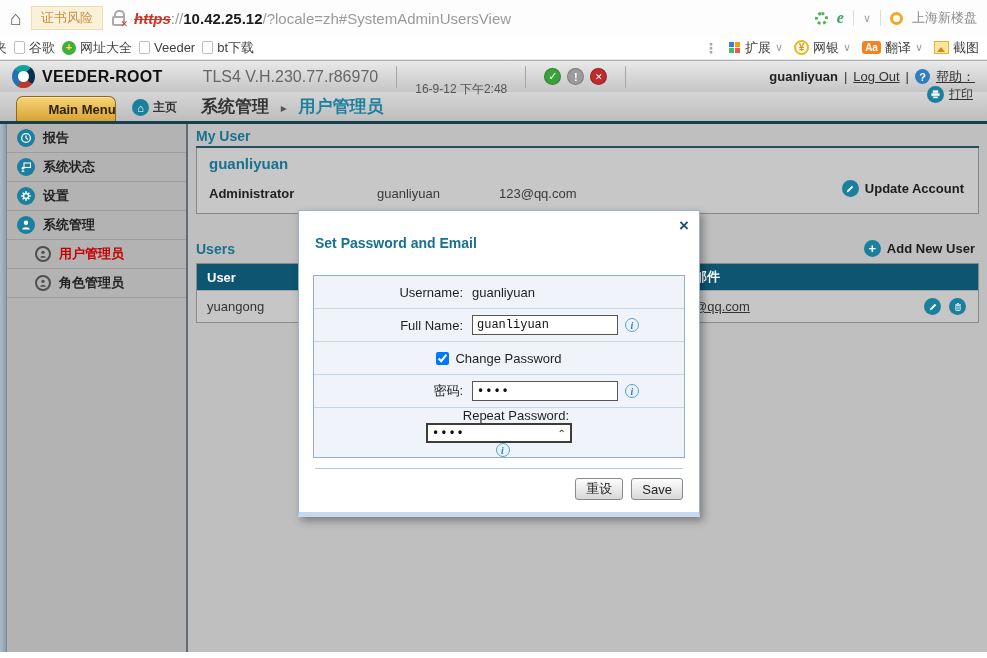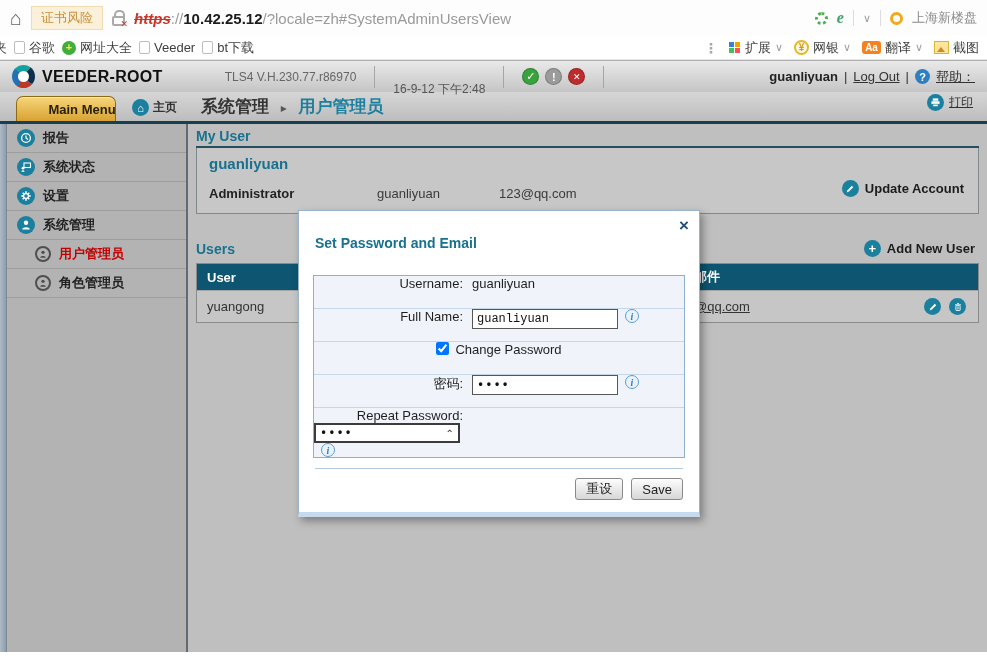--- a/index.html
+++ b/index.html
@@ -52,21 +52,21 @@
     border-right:4px solid transparent; border-bottom:5px solid #c98a2a; }
 
   
   .app-header { height:32px; background:linear-gradient(#e9e9e9,#c5c5c5); border-top:1px solid #b0b0b0;
     display:flex; align-items:center; padding:0 12px; white-space:nowrap; }
   .logo { display:flex; align-items:center; gap:7px; }
   .logo-mark { width:23px; height:23px; border-radius:50%; position:relative;
     background:conic-gradient(from 210deg,#2470b5 0 28%,#14a09c 28% 52%,#0d2f4e 52% 78%,#b93a2b 78% 100%); }
   .logo-mark::after { content:""; position:absolute; inset:6px; background:#fff; border-radius:50%; }
   .logo-text { font-weight:bold; font-size:16px; color:#101010; letter-spacing:.3px; }
-  .ver { color:#666; font-size:12px; margin-left:62px; }
+  .ver { color:#666; font-size:16px; margin-left:40px; }
   .hdiv { width:1px; height:22px; background:#a6a6a6; margin:0 18px; }
   .dt { font-size:12px; color:#555;margin-top:26px; }
   .status { display:flex; gap:6px; }
   .st { width:17px; height:17px; border-radius:50%; color:#fff; font-size:11px; font-weight:bold;
     display:flex; align-items:center; justify-content:center; border:1px solid rgba(0,0,0,.2); }
   .st-ok { background:#38a33c; } .st-ok::after { content:"✓"; }
   .st-warn { background:#9b9b9b; } .st-warn::after { content:"!"; }
   .st-err { background:#bf2c2c; font-size:9px; } .st-err::after { content:"✕"; }
   .user-links { margin-left:auto; display:flex; align-items:center; gap:6px; font-size:13px; color:#333; }
   .user-name { font-weight:bold; color:#222; }
@@ -84,21 +84,21 @@
     display:flex; align-items:center; justify-content:center;padding-left:32px; }
   .home-link { display:flex; align-items:center; gap:4px; margin:0 0 5px 16px; font-size:12px;
     font-weight:bold; color:#333; }
   .circ-ico { width:17px; height:17px; border-radius:50%; background:#1b7f9e; color:#fff;
     display:flex; align-items:center; justify-content:center; flex:none; }
   .home-g::after { content:"⌂"; font-size:11px; }
   .crumb { margin:0 0 3px 24px; font-size:17px; }
   .crumb .parent { color:#333; font-weight:bold; }
   .crumb .arr { color:#555; font-size:12px; margin:0 7px; }
   .crumb .cur { color:#1b7f9e; font-weight:bold; }
-  .print-link { margin-left:auto; margin-right:14px; margin-bottom:10px; display:flex; align-items:center;
+  .print-link { margin-left:auto; margin-right:14px; margin-bottom:18px; display:flex; align-items:center;
     gap:5px; font-size:12px; color:#333; }
   .print-link .lbl { text-decoration:underline; }
 
   
   .content { height:528px; display:flex; position:relative; background:#bfbfbf; }
   .gutter { width:7px; background:linear-gradient(90deg,#aebbc6,#8e9dab); border-right:1px solid #7b8a96; }
   .sidebar { width:181px; background:#b3b3b3; border-right:2px solid #606b73; }
   .side-item { height:29px; display:flex; align-items:center; gap:8px; padding-left:10px;
     border-bottom:1px solid #9d9d9d; font-size:13px; font-weight:bold; color:#222; cursor:pointer; }
   .side-item.sub { padding-left:28px; }
@@ -137,21 +137,21 @@
   .row-actions { position:absolute; right:12px; display:flex; gap:8px; }
 
   
   .modal { position:absolute; left:298px; top:86px; width:402px; background:#fff; z-index:10;
     border:1px solid #9ab4cc; border-bottom:5px solid #c6daee; box-shadow:3px 4px 8px rgba(0,0,0,.35);
     padding-bottom:12px; }
   .modal-close { position:absolute; top:6px; right:10px; color:#1f4e79; font-size:17px;
     font-weight:bold; cursor:pointer; line-height:1; }
   .modal-title { color:#17718f; font-weight:bold; font-size:14px; margin:24px 16px 24px 16px; }
   .mform { margin:0 14px; border:1px solid #8fb0cc; }
-  .mrow { min-height:33px; display:flex; align-items:flex-start; background:#f0f4fa;
+  .mrow { min-height:33px; display:flex; align-items:center; background:#f0f4fa;
     border-bottom:1px solid #c5d6e8; }
   .mrow:last-child { border-bottom:none; }
   .mrow.tall { min-height:38px;flex-direction:column; }
   .mlabel { width:158px; text-align:right; font-size:13px; color:#1f1f1f; padding-right:9px; flex:none; }
   .mval { font-size:13px; color:#1f1f1f; }
   .pwd-wrap { position:relative; display:flex; align-items:center; }
   .minput { width:146px; height:20px; border:1px solid #565656; background:#fff; padding:1px 4px;
     font-family:"Liberation Mono","DejaVu Sans Mono",monospace; font-size:12px; color:#111; }
   .minput.pwd { font-weight:bold; letter-spacing:1px; }
   .minput.focused { border:2px solid #3c3c3c; }

